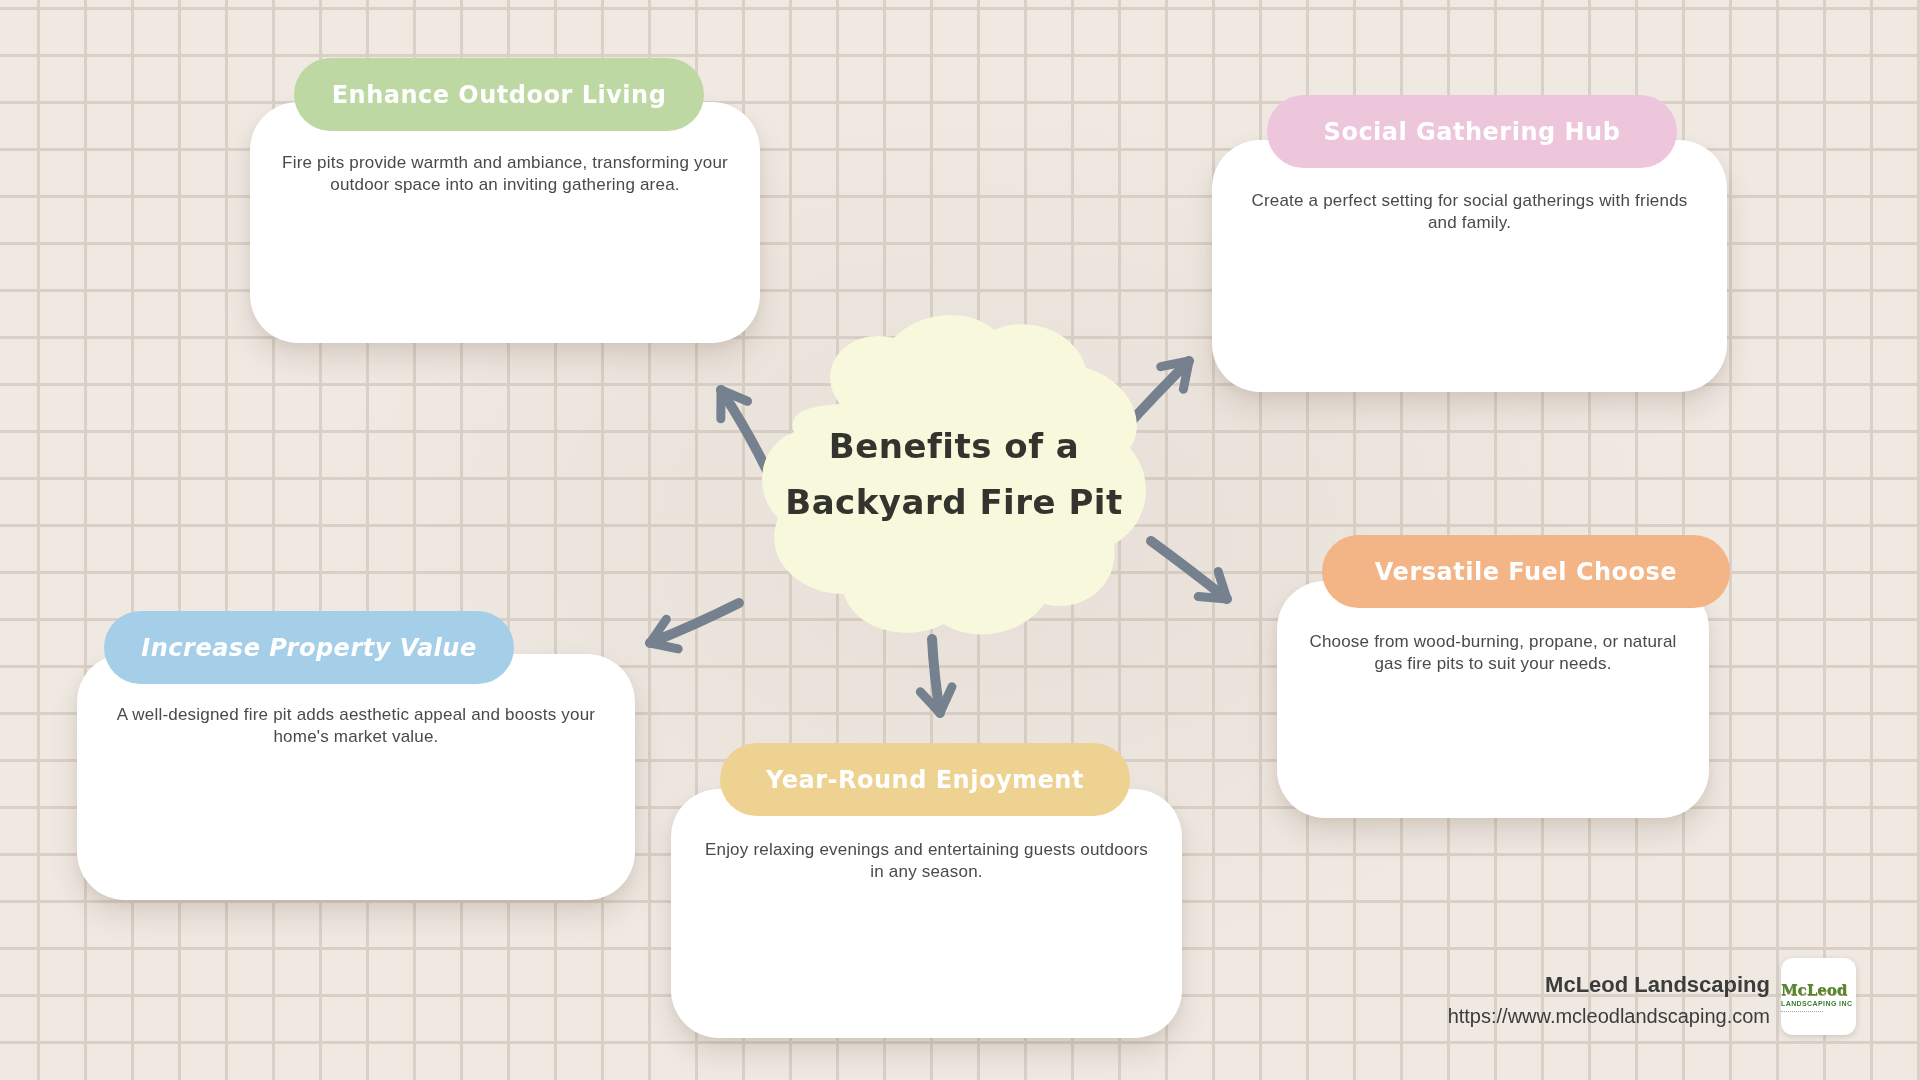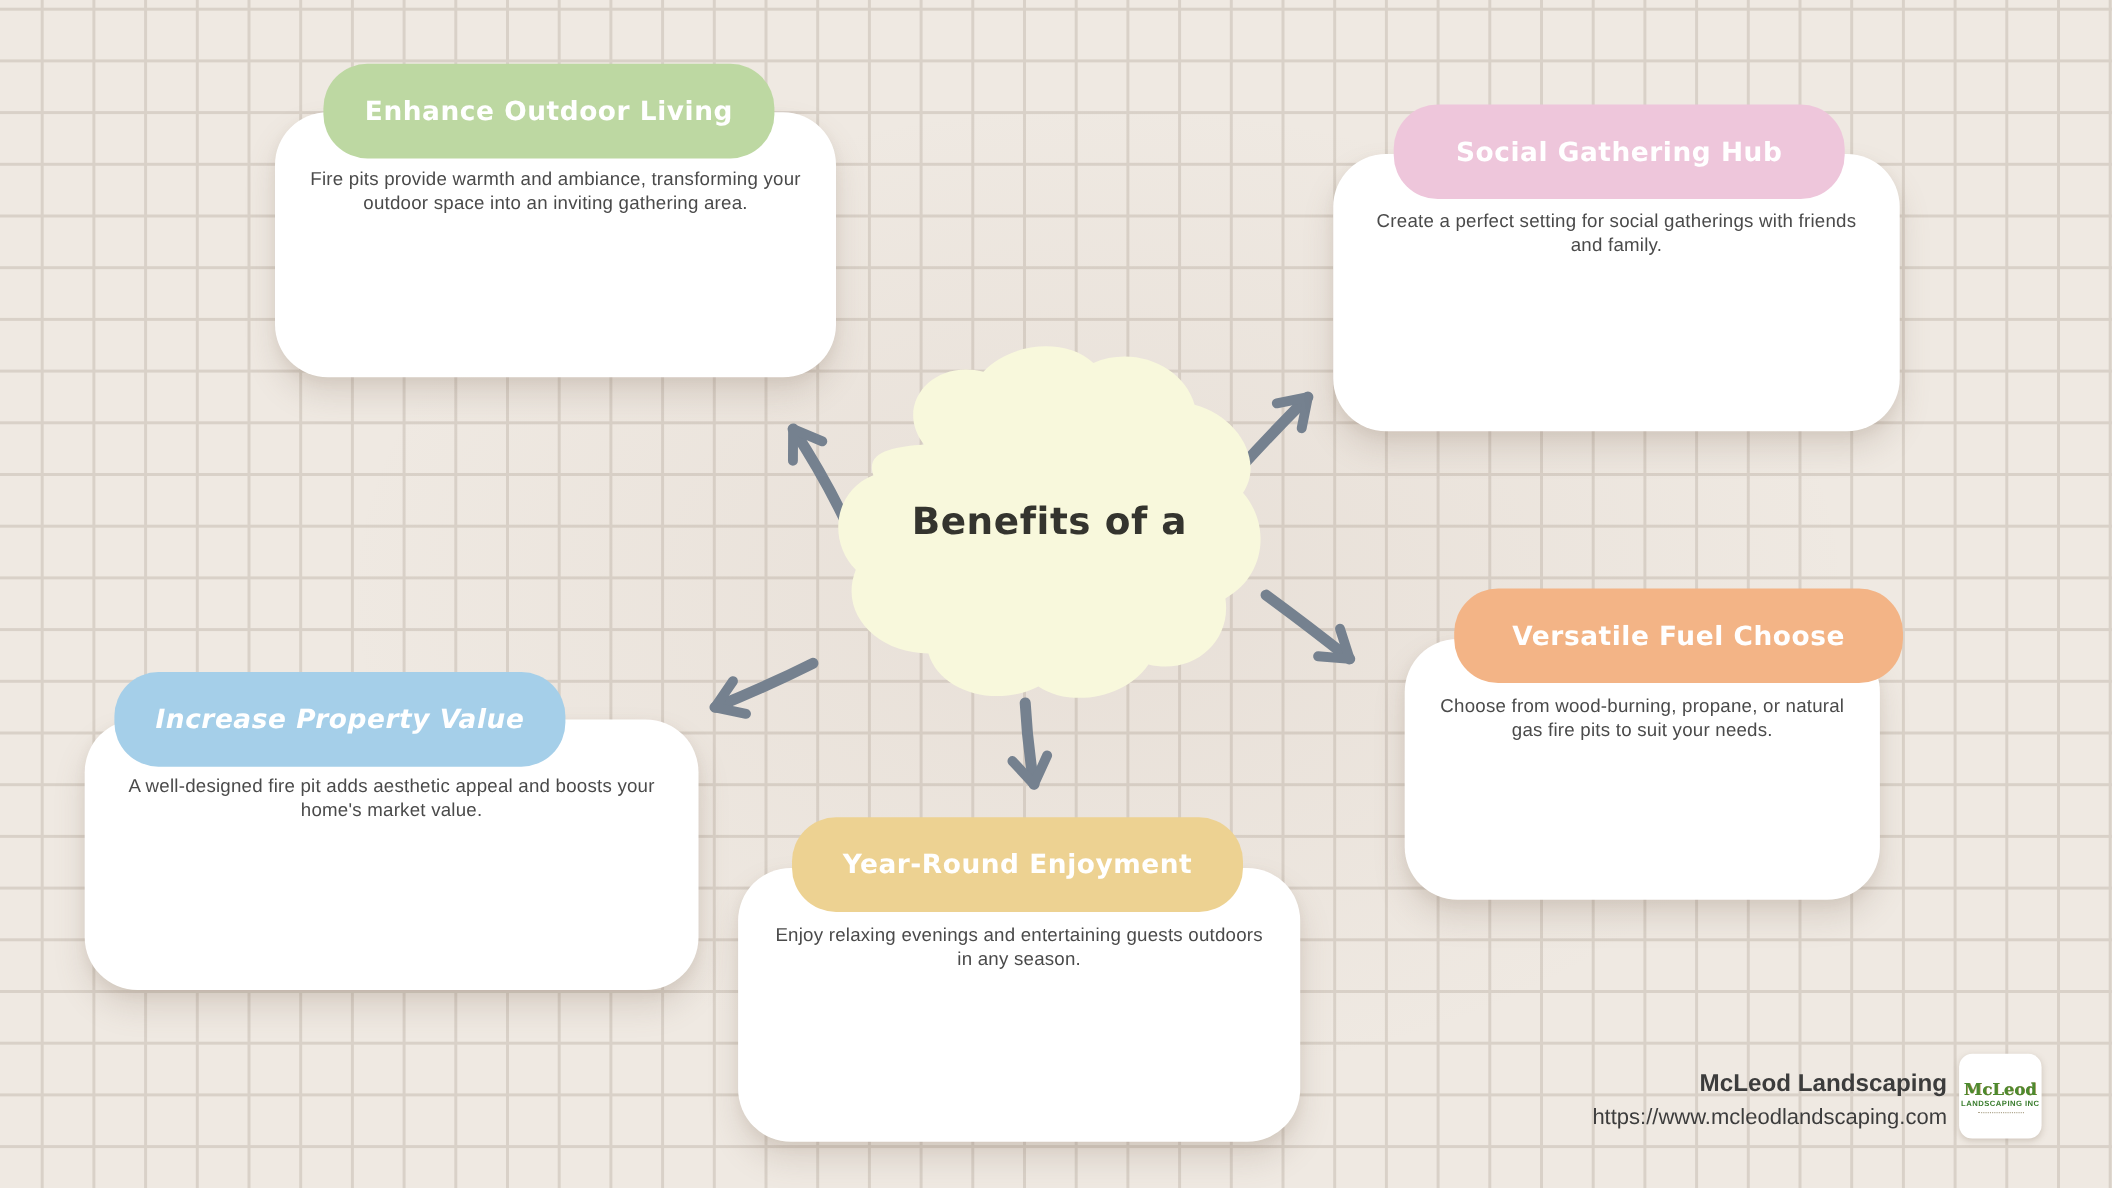--- a/index.html
+++ b/index.html
@@ -36,21 +36,21 @@
     text-align: center;
   }
   .card-text {
     font-size: 17px;
     line-height: 1.3;
     color: #4a4a4a;
     letter-spacing: 0.2px;
   }
   .pill {
     position: absolute;
-    height: 86px;
+    height: 73px;
     border-radius: 40px;
     display: flex;
     align-items: center;
     justify-content: center;
     z-index: 3;
     font-family: "DejaVu Sans", sans-serif;
     font-weight: bold;
     font-size: 24px;
     color: #ffffff;
     letter-spacing: 0.5px;
@@ -111,21 +111,21 @@
     margin-top: 5px;
   }
   .brand-logo {
     position: absolute;
     left: 1781px; top: 958px;
     width: 75px; height: 77px;
     background: #ffffff;
     border-radius: 12px;
     box-shadow: 0 2px 6px rgba(120,100,80,0.25);
     display: flex; flex-direction: column;
-    align-items: center; justify-content: center;
+    align-items: flex-start; justify-content: center;
     z-index: 2;
   }
   .logo-name {
     font-family: "DejaVu Serif", serif;
     font-weight: bold;
     font-size: 15px;
     color: #4c8a2f;
     text-shadow: 0.5px 0.5px 0 #a98c55;
     line-height: 16px;
   }
@@ -174,20 +174,21 @@
         C 368,278 332,308 292,298
         C 272,328 222,338 192,318
         C 152,338 102,322 92,288
         C 46,288 10,252 26,212
         C 0,186 6,140 42,126
         C 34,104 62,100 88,98
         Z"></path>
     </svg>
     <div class="blob-title">
       <span>Benefits of a</span>
+      <span>Backyard Fire Pit</span>
     </div>
   </div>
 
   <div>
     <div class="card c1">
       <div class="card-text">Fire pits provide warmth and ambiance, transforming your outdoor space into an inviting gathering area.</div>
     </div>
     <div class="pill p1" style="background: rgb(189, 216, 162);">
       <span>Enhance Outdoor Living</span>
     </div>

